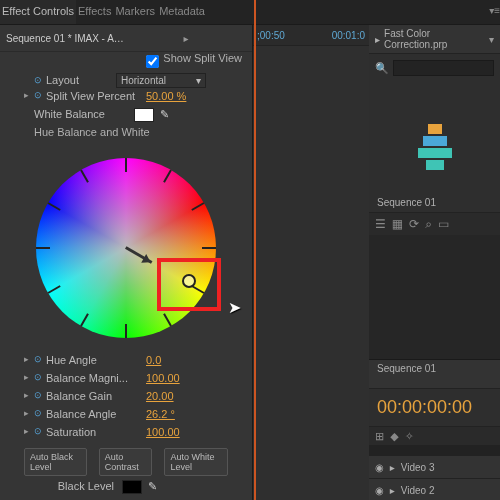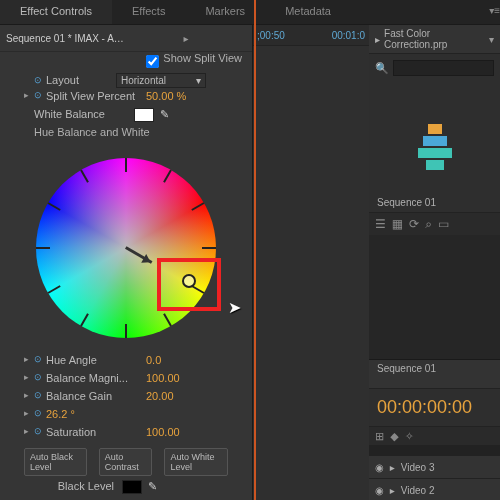--- a/index.html
+++ b/index.html
@@ -1,31 +1,31 @@
 <!DOCTYPE html>
 <html><head>
 <meta charset="utf-8">
 <style>
 html,body{margin:0;padding:0;width:500px;height:500px;background:#2a2a2a;font-family:Arial,sans-serif;font-size:11px;color:#b0b0b0;overflow:hidden}
 .top-tabs{background:#232323;height:24px;display:flex;border-bottom:1px solid #1a1a1a;position:relative}
-.top-tabs .tab{padding:5px 20px;color:#888}
+.top-tabs .tab{padding:5px 2px;color:#888}
 .top-tabs .tab.active{color:#bbb;background:#2a2a2a}
 .top-tabs .flyout{position:absolute;right:0;top:5px;color:#888;font-size:10px}
 .main{display:flex;height:476px}
 .left-panel{width:252px;background:#353535;position:relative;border-right:1px solid #1a1a1a}
 .seq-header{height:20px;background:#353535;padding:3px 6px;display:flex;align-items:center;border-bottom:1px solid #2a2a2a}
 .seq-header span{white-space:nowrap;overflow:hidden;text-overflow:ellipsis;flex:1;color:#ccc;font-size:10px}
 .seq-header .arr{width:12px;text-align:center;color:#999}
 .row{display:flex;align-items:flex-start;height:18px;padding-left:24px}
 .row.sub{padding-left:34px}
 .tw{width:10px;color:#999;font-size:9px}
 .clk{width:12px;color:#56a0d3;font-size:9px}
 .label{flex:0 0 100px;color:#bbb}
 .val{color:#e8a33d}
-.val.u{}
+.val.u{text-decoration:underline}
 .swatch{width:18px;height:12px;background:#fff;border:1px solid #222;margin-right:6px}
 .dropper{color:#ccc;font-size:11px}
 .divider-red{position:absolute;top:0;bottom:0;left:254px;width:2px;background:#c52;z-index:3}
 .layout-sel{display:flex;align-items:center;height:20px;padding-left:34px}
 .combo{background:#333;border:1px solid #222;color:#bbb;font-size:10px;padding:1px 4px;width:80px;display:flex;justify-content:space-between;align-items:center}
 .wheel-wrap{position:relative;width:200px;height:200px;margin:4px auto 6px}
 .wheel{width:180px;height:180px;border-radius:50%;position:absolute;top:10px;left:10px;
 background:conic-gradient(from 0deg,#f0f,#f08,#f00,#f80,#ff0,#8f0,#0f0,#0fa,#0ff,#08f,#00f,#80f,#f0f)}
 .wheel::after{content:"";position:absolute;inset:0;border-radius:50%;background:radial-gradient(circle at 50% 50%, #bbb 0%, rgba(180,180,180,0.6) 30%, transparent 72%)}
 .tick{position:absolute;width:2px;height:14px;background:#222;left:99px;top:10px;transform-origin:1px 90px}
@@ -139,20 +139,21 @@
     </div>
     <div class="row">
       <span class="tw">▸</span>
       <span class="clk">⊙</span>
       <span class="label">Balance Gain</span>
       <span class="val u">20.00</span>
     </div>
     <div class="row">
       <span class="tw">▸</span>
       <span class="clk">⊙</span>
+      <span class="label">Balance Angle</span>
       <span class="val u">26.2 °</span>
     </div>
     <div class="row">
       <span class="tw">▸</span>
       <span class="clk">⊙</span>
       <span class="label">Saturation</span>
       <span class="val u">100.00</span>
     </div>
 
     <div class="btns">

